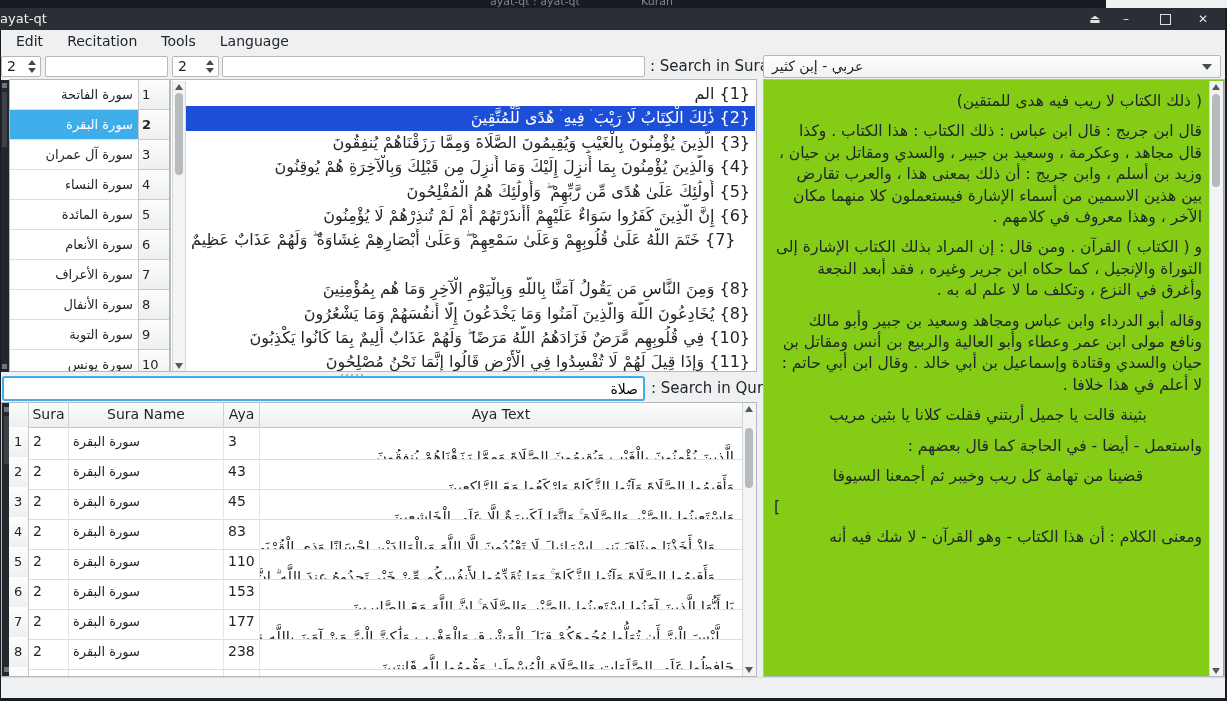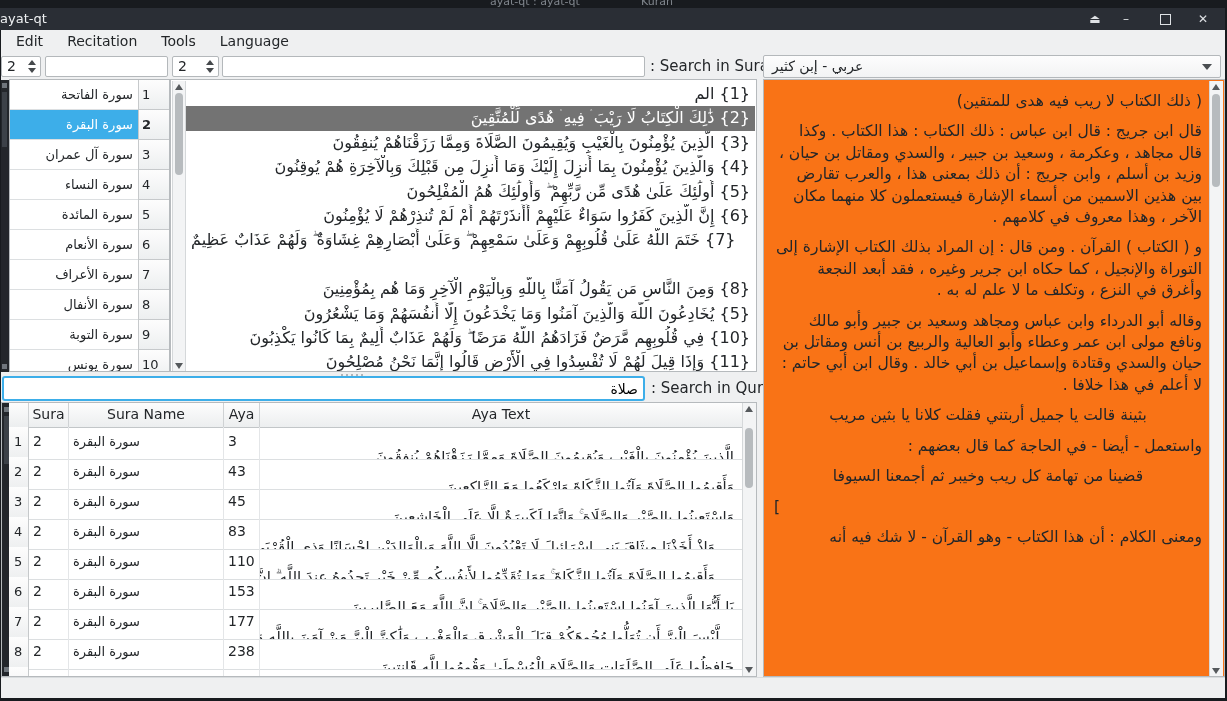--- a/index.html
+++ b/index.html
@@ -1,19 +1,19 @@
 <!DOCTYPE html>
 <html><head>
 <meta charset="utf-8">
 <style>
   html,body{margin:0;padding:0;background:#4a4d52;}
   #window{position:relative;width:1227px;height:701px;background:#eff0f1;overflow:hidden;
     font-family:"DejaVu Sans",sans-serif;color:#232629;}
   
-  .artifact{position:absolute;left:0;top:0;width:1227px;height:8px;background:#181b1f;overflow:hidden;}
+  .artifact{position:absolute;left:0;top:0;width:1106px;height:8px;background:#181b1f;overflow:hidden;}
   .artifact span{position:absolute;top:-5px;font-size:11px;color:#80868d;white-space:nowrap;}
   
   .titlebar{position:absolute;left:0;top:8px;width:1227px;height:22px;background:#2a2e35;}
   .titlebar .title{position:absolute;left:0;width:100%;text-align:left;line-height:22px;
     font-size:13px;color:#eef0f2;}
   .winbtn{position:absolute;top:0;width:26px;height:22px;line-height:22px;text-align:center;
     color:#dfe2e5;font-size:12px;cursor:default;}
   .winbtn .sq{display:inline-block;width:9px;height:9px;border:1px solid #dfe2e5;vertical-align:middle;}
   
   .menubar{position:absolute;left:0;top:30px;width:1074px;height:23px;background:#eff0f1;
@@ -57,21 +57,21 @@
     border-bottom:1px solid #c6c9cb;font-size:13px;line-height:29px;padding-left:3px;}
   .surarow.sel .name{background:#3daee9;color:#fff;}
   .surarow.sel .num{font-weight:bold;}
   
   .ayapanel{position:absolute;left:170px;top:79px;width:587px;height:293px;background:#fff;
     border:1px solid #b6babd;box-sizing:border-box;overflow:hidden;}
   .ayacontent{position:absolute;left:15px;top:2px;right:1px;bottom:0;overflow:hidden;}
   .aya-line{direction:rtl;text-align:right;font-size:16px;line-height:24.4px;height:24.4px;
     padding:0 5px;white-space:nowrap;overflow:hidden;}
   .aya-line.wrap{height:48.8px;white-space:normal;text-align:justify;text-align-last:left;}
-  .aya-line.sel{background:#737373;color:#fff;}
+  .aya-line.sel{background:#1d4ed8;color:#fff;}
   
   .splitter{position:absolute;left:330px;top:372px;width:44px;height:5px;display:flex;gap:3px;
     align-items:center;justify-content:center;}
   .splitter i{width:2px;height:2px;background:#9da1a5;border-radius:50%;}
   
   #quranSearch{left:2px;top:376px;width:643px;height:25px;border:2px solid #3daee9;border-radius:3px;
     direction:rtl;font-size:14px;}
   
   .tablepanel{position:absolute;left:1px;top:402px;width:756px;height:275px;background:#fff;
     border:1px solid #b6babd;box-sizing:border-box;overflow:hidden;}
@@ -83,21 +83,21 @@
   .tbody{position:absolute;left:7px;top:24px;right:14px;bottom:0;overflow:hidden;}
   .trow{display:grid;grid-template-columns:20px 40px 155px 36px auto;height:30px;}
   .trow div{border-bottom:1px solid #dcdfe1;line-height:29px;overflow:hidden;white-space:nowrap;box-sizing:border-box;}
   .trow .rn{background:linear-gradient(#fdfdfd,#edeff0);border-right:1px solid #c6c9cb;
     font-size:13px;padding-left:5px;}
   .trow .c1{font-size:14px;padding-left:4px;border-right:1px solid #e4e6e8;}
   .trow .c2{font-size:13px;direction:rtl;text-align:left;padding:0 4px;border-right:1px solid #e4e6e8;}
   .trow .c3{font-size:14px;padding-left:4px;border-right:1px solid #e4e6e8;}
   .trow .c4{font-size:15px;direction:rtl;text-align:right;padding:16px 8px;}
   
-  .tafsirpanel{position:absolute;left:763px;top:79px;width:462px;height:598px;background:#f97316;
+  .tafsirpanel{position:absolute;left:763px;top:79px;width:462px;height:598px;background:#84cc16;
     border:1px solid #b6babd;box-sizing:border-box;overflow:hidden;}
   .tafsirtext{position:absolute;left:4px;top:2px;right:16px;bottom:0;direction:rtl;overflow:hidden;}
   .tafsirtext p{margin:9px 0;font-size:15.5px;line-height:21.4px;text-align:right;padding:0 6px;}
   .tafsirtext p.center{text-align:center;}
   .tafsirtext p.left{text-align:left;}
   
   .statusbar{position:absolute;left:0;top:677px;width:1227px;height:21px;background:#eff0f1;
     border-top:1px solid #d9dcde;}
   .frame{position:absolute;background:#181b1f;}
 </style>
@@ -205,21 +205,21 @@
     </div>
     <div class="ayacontent" id="ayaList">
         <div class="aya-line" dir="rtl">{1} الم</div>
         <div class="aya-line sel" dir="rtl">{2} ذَٰلِكَ الْكِتَابُ لَا رَيْبَ ۛ فِيهِ ۛ هُدًى لِّلْمُتَّقِينَ</div>
         <div class="aya-line" dir="rtl">{3} الَّذِينَ يُؤْمِنُونَ بِالْغَيْبِ وَيُقِيمُونَ الصَّلَاةَ وَمِمَّا رَزَقْنَاهُمْ يُنفِقُونَ</div>
         <div class="aya-line" dir="rtl">{4} وَالَّذِينَ يُؤْمِنُونَ بِمَا أُنزِلَ إِلَيْكَ وَمَا أُنزِلَ مِن قَبْلِكَ وَبِالْآخِرَةِ هُمْ يُوقِنُونَ</div>
         <div class="aya-line" dir="rtl">{5} أُولَٰئِكَ عَلَىٰ هُدًى مِّن رَّبِّهِمْ ۖ وَأُولَٰئِكَ هُمُ الْمُفْلِحُونَ</div>
         <div class="aya-line" dir="rtl">{6} إِنَّ الَّذِينَ كَفَرُوا سَوَاءٌ عَلَيْهِمْ أَأَنذَرْتَهُمْ أَمْ لَمْ تُنذِرْهُمْ لَا يُؤْمِنُونَ</div>
         <div class="aya-line wrap" dir="rtl">{7} خَتَمَ اللَّهُ عَلَىٰ قُلُوبِهِمْ وَعَلَىٰ سَمْعِهِمْ ۖ وَعَلَىٰ أَبْصَارِهِمْ غِشَاوَةٌ ۖ وَلَهُمْ عَذَابٌ عَظِيمٌ</div>
         <div class="aya-line" dir="rtl">{8} وَمِنَ النَّاسِ مَن يَقُولُ آمَنَّا بِاللَّهِ وَبِالْيَوْمِ الْآخِرِ وَمَا هُم بِمُؤْمِنِينَ</div>
-        <div class="aya-line" dir="rtl">{5} يُخَادِعُونَ اللَّهَ وَالَّذِينَ آمَنُوا وَمَا يَخْدَعُونَ إِلَّا أَنفُسَهُمْ وَمَا يَشْعُرُونَ</div>
+        <div class="aya-line" dir="rtl">{8} يُخَادِعُونَ اللَّهَ وَالَّذِينَ آمَنُوا وَمَا يَخْدَعُونَ إِلَّا أَنفُسَهُمْ وَمَا يَشْعُرُونَ</div>
         <div class="aya-line" dir="rtl">{10} فِي قُلُوبِهِم مَّرَضٌ فَزَادَهُمُ اللَّهُ مَرَضًا ۖ وَلَهُمْ عَذَابٌ أَلِيمٌ بِمَا كَانُوا يَكْذِبُونَ</div>
         <div class="aya-line" dir="rtl">{11} وَإِذَا قِيلَ لَهُمْ لَا تُفْسِدُوا فِي الْأَرْضِ قَالُوا إِنَّمَا نَحْنُ مُصْلِحُونَ</div>
       </div>
   </div>
 
   <div class="splitter">
       <i></i>
       <i></i>
       <i></i>
       <i></i>

